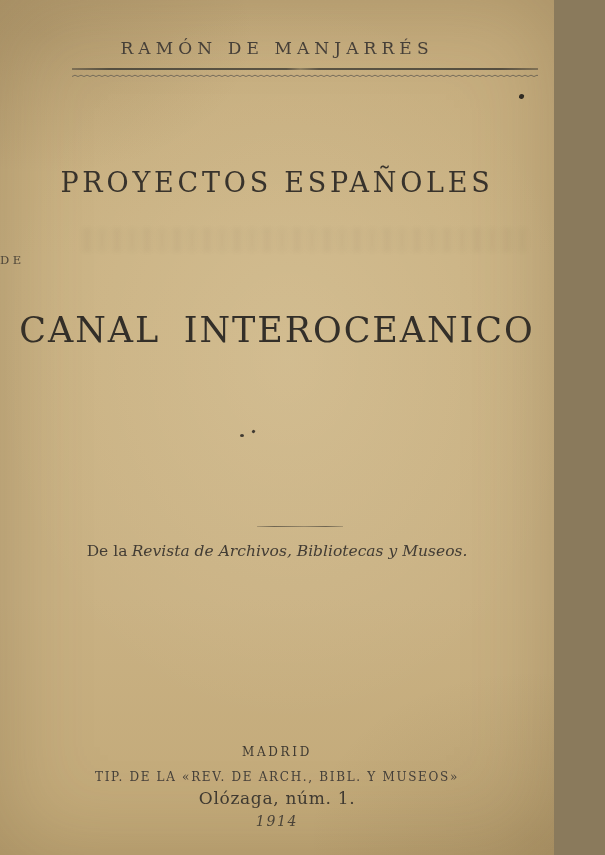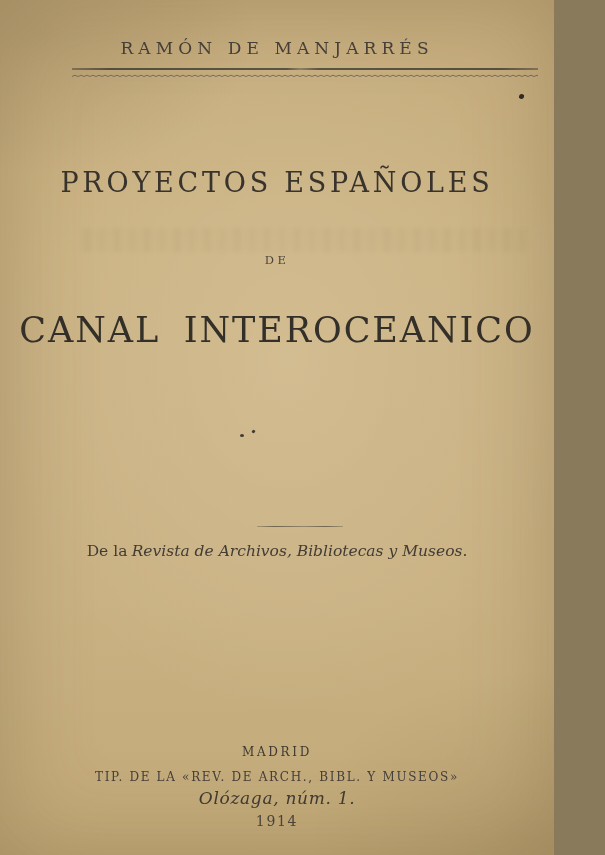--- a/index.html
+++ b/index.html
@@ -91,21 +91,20 @@
     filter: blur(2.5px);
     background: repeating-linear-gradient(90deg,
       rgba(60,50,35,0.0) 0px, rgba(60,50,35,0.55) 7px, rgba(60,50,35,0.0) 14px,
       rgba(60,50,35,0.4) 22px, rgba(60,50,35,0.0) 30px);
   }
   .title-de {
     position: absolute;
     top: 253px;
     left: 0;
     width: 100%;
-    text-align: center;
     font-size: 11.5px;
     letter-spacing: 0.30em;
     color: #4a443b;
   }
   .title2 {
     position: absolute;
     top: 310px;
     left: 0;
     width: 100%;
     text-align: center;
@@ -155,30 +154,30 @@
     margin-bottom: 11px;
     color: #3e3931;
   }
   .imprint-printer {
     font-size: 12px;
     letter-spacing: 0.14em;
     margin-bottom: 4px;
     color: #45403a;
   }
   .imprint-address {
-    font-style: italic;
     font-size: 17px;
     letter-spacing: 0.04em;
     margin-bottom: 5px;
     color: #3f3a32;
   }
   .imprint-year {
     font-size: 14px;
     letter-spacing: 0.12em;
     color: #4a443a;
+    font-style: italic;
   }
 </style>
 </head>
 <body>
 
 <div class="page">
 
   <div class="author">RAMÓN DE MANJARRÉS</div>
 
   <div class="rule-group">

